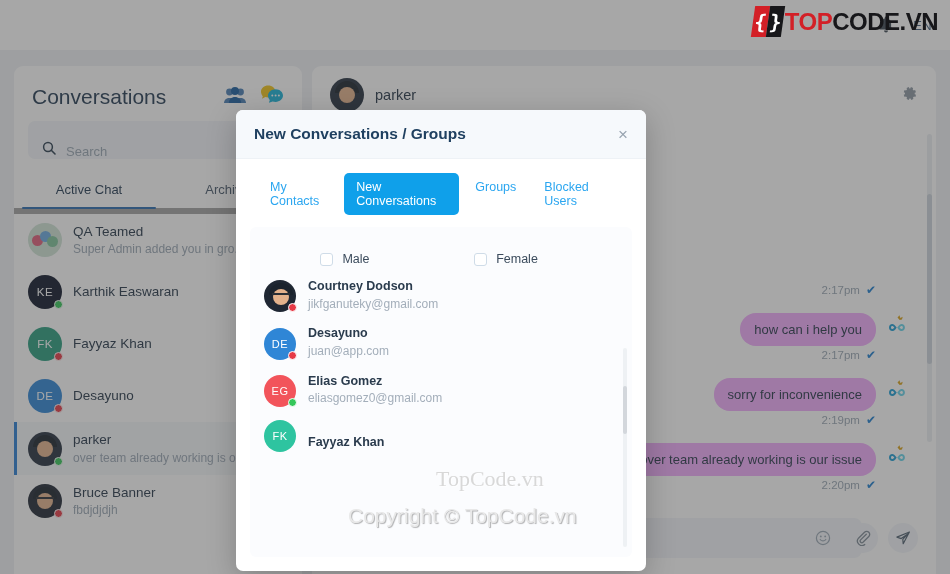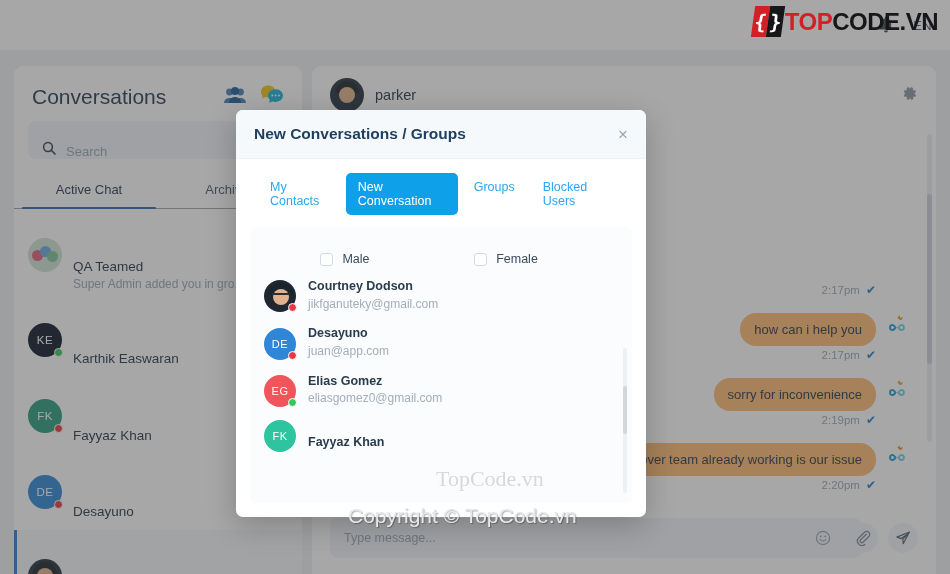--- a/index.html
+++ b/index.html
@@ -44,21 +44,21 @@
   .sb-search {
     margin: 2px 14px 0 14px; height: 38px; background: #f2f5f9;
     border-radius: 7px; display: flex; align-items: flex-end;
     gap: 10px; padding: 0 14px;
   }
   .sb-search .mag { flex: 0 0 auto; }
   .sb-search .ph { font-size: 13px; color: #9aa7b4; }
 
   .sb-tabs {
     display: flex; margin: 14px 0 0 0; padding: 0 6px;
-    border-bottom: 1px solid #a3a3a3; position: relative;
+    border-bottom: 6px solid #a3a3a3; position: relative;
   }
   .sb-tab {
     flex: 1; text-align: center; font-size: 13px; color: #4a5b6d;
     padding: 9px 0 11px 0; position: relative;
   }
   .sb-tab.on { color: #243b53; }
   .sb-tab.on:after {
     content: ""; position: absolute; left: 2px; right: 2px; bottom: -1px;
     height: 2px; background: #2b6cb0; border-radius: 2px;
   }
@@ -78,21 +78,21 @@
     display: flex; align-items: center; justify-content: center;
     color: #fff; font-size: 11.5px; letter-spacing: .5px;
     position: relative; flex: 0 0 auto; overflow: visible;
   }
   .av .dot {
     position: absolute; right: -1px; bottom: 0px;
     width: 9px; height: 9px; border-radius: 50%;
     border: 1.5px solid #fff;
   }
   .conv-txt { min-width: 0; }
-  .conv-name { font-size: 13.5px; color: #27384a; line-height: 1.35; margin-top: 40px; }
+  .conv-name { font-size: 13.5px; color: #27384a; line-height: 1.35; }
   .conv-sub {
     font-size: 12px; color: #9aa7b4; line-height: 1.35;
     white-space: nowrap; overflow: hidden; text-overflow: ellipsis;
     max-width: 185px;
   }
 
   
   .face { background: #26313f; }
   .face .hair {
     position: absolute; left: 5px; top: 3px; width: 24px; height: 12px;
@@ -128,21 +128,21 @@
   .ch-gear { margin-left: auto; }
 
   .ch-body {
     flex: 1; position: relative; overflow: hidden;
     padding: 8px 26px 4px 20px;
     display: flex; flex-direction: column; justify-content: flex-end;
   }
   .msgrow { display: flex; justify-content: flex-end; align-items: flex-start;
             gap: 8px; margin-bottom: 2px; }
   .bubble {
-    background: #fdba74; color: #28384a; font-size: 13px;
+    background: #f0abfc; color: #28384a; font-size: 13px;
     padding: 9px 14px; border-radius: 16px; max-width: 330px;
   }
   .inf { width: 26px; flex: 0 0 auto; position: relative; height: 26px; }
   .meta {
     display: flex; justify-content: flex-end; align-items: center;
     gap: 6px; padding-right: 34px; margin-bottom: 16px;
     font-size: 11.5px; color: #9aa7b4;
   }
   .tick { color: #1e7fd0; font-size: 12px; }
 
@@ -172,21 +172,21 @@
   }
 
   
   .dim {
     position: absolute; inset: 0; background: rgba(60,60,60,.45);
     z-index: 20;
   }
 
   
   .modal {
-    position: absolute; left: 236px; top: 110px; width: 410px; height: 407px;
+    position: absolute; left: 236px; top: 110px; width: 410px; height: 461px;
     background: #ffffff; border-radius: 7px; z-index: 30;
     box-shadow: 0 8px 30px rgba(0,0,0,.22);
     display: flex; flex-direction: column; overflow: hidden;
   }
   .m-head {
     height: 49px; background: #f6f9fc; flex: 0 0 auto;
     display: flex; align-items: center; padding: 0 18px;
     border-bottom: 1px solid #eef2f6;
   }
   .m-title { font-size: 15.5px; color: #1f4060; font-weight: bold; }
@@ -384,20 +384,32 @@
               <span class="hair"></span>
                 <span class="sk"></span>
               <span class="dot" style="background:#35c75a"></span>
             </div>
             <div class="conv-txt">
               <div class="conv-name">parker</div>
               <div class="conv-sub">over team already working is ou..</div>
             </div>
           </div>
 
+          <div class="conv">
+            <div class="av face" style="background:#1f2733">
+              <span class="hair"></span>
+                <span class="sk"></span>
+                <span class="gl"></span>
+              <span class="dot" style="background:#e63946"></span>
+            </div>
+            <div class="conv-txt">
+              <div class="conv-name">Bruce Banner</div>
+              <div class="conv-sub">fbdjdjdjh</div>
+            </div>
+          </div>
 
         </div>
       </div>
 
       <div class="chat">
         <div class="ch-head">
           <div class="av face">
             <span class="hair"></span>
               <span class="sk"></span>
           </div>
@@ -500,21 +512,21 @@
   <div class="dim"></div>
 
   <div class="modal">
     <div class="m-head">
       <div class="m-title">New Conversations / Groups</div>
       <div class="m-close">×</div>
     </div>
 
     <div class="m-tabs">
       <div class="m-tab">My Contacts</div>
-      <div class="m-tab on">New Conversation</div>
+      <div class="m-tab on">New Conversations</div>
       <div class="m-tab">Groups</div>
       <div class="m-tab">Blocked Users</div>
     </div>
 
     <div class="m-body">
 
       <div class="m-checks">
         <label class="chk">
           <span class="box"></span>
           <span>Male</span>

